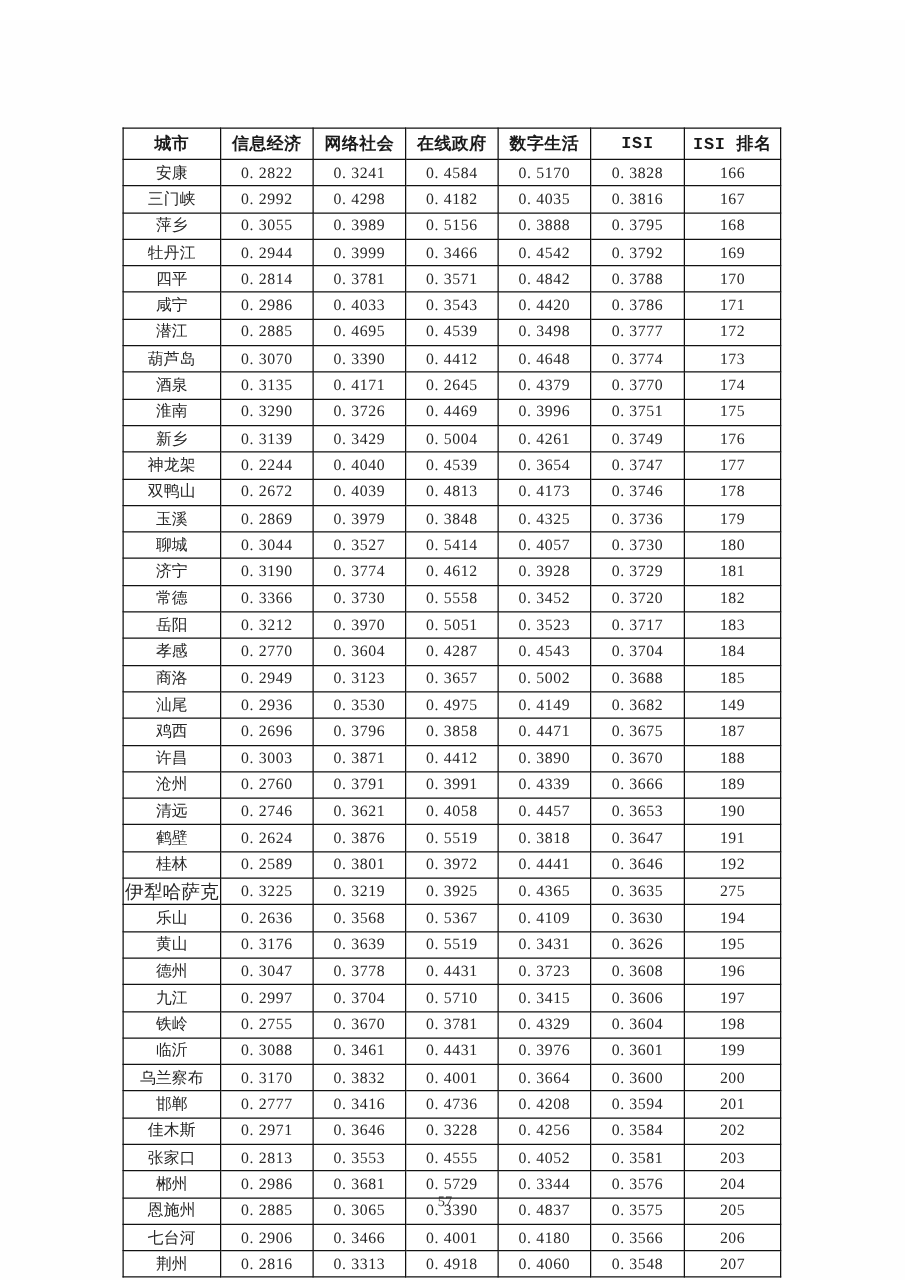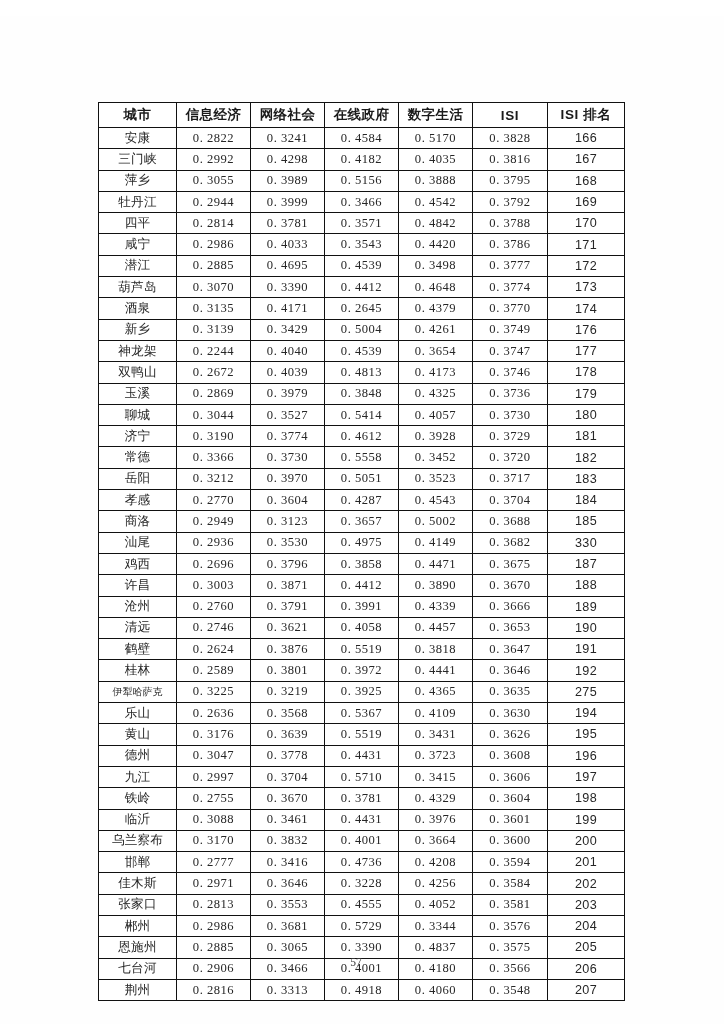--- a/index.html
+++ b/index.html
@@ -52,45 +52,45 @@
     white-space: nowrap;
     overflow: hidden;
   }
   table.isi-table th {
     height: 24px;
     font-size: 13.5px;
     font-weight: bold;
     letter-spacing: 0.4px;
   }
   table.isi-table th.h-isi {
-    font-family: Liberation Sans, sans-serif;
+    font-family: Liberation Mono, monospace;
     letter-spacing: 0.6px;
     margin-top: 21px;
   }
   table.isi-table td {
     height: 20.3px;
     font-size: 12.6px;
     font-weight: normal;
     color: #262626;
   }
   table.isi-table td.city {
     font-size: 12.6px;
     letter-spacing: 0.2px;
     text-align: center;
   }
   table.isi-table td.city.long {
-    font-size: 10px;
+    font-size: 15px;
     letter-spacing: 0;
   }
   table.isi-table td.num {
     font-family: "Liberation Serif", "DejaVu Serif", serif;
     letter-spacing: 0.5px;
   }
   table.isi-table td.rank {
-    font-family: Liberation Sans, sans-serif;
+    font-family: Liberation Serif, serif;
     letter-spacing: 0.4px;
   }
   .page-number {
     position: absolute;
     left: 0;
     top: 940px;
     width: 712px;
     text-align: center;
     font-size: 11.5px;
     color: #333333;
@@ -200,20 +200,29 @@
           <tr>
             <td class="city">酒泉</td>
             <td class="num">0. 3135</td>
             <td class="num">0. 4171</td>
             <td class="num">0. 2645</td>
             <td class="num">0. 4379</td>
             <td class="num">0. 3770</td>
             <td class="rank">174</td>
           </tr>
           <tr>
+            <td class="city">淮南</td>
+            <td class="num">0. 3290</td>
+            <td class="num">0. 3726</td>
+            <td class="num">0. 4469</td>
+            <td class="num">0. 3996</td>
+            <td class="num">0. 3751</td>
+            <td class="rank">175</td>
+          </tr>
+          <tr>
             <td class="city">新乡</td>
             <td class="num">0. 3139</td>
             <td class="num">0. 3429</td>
             <td class="num">0. 5004</td>
             <td class="num">0. 4261</td>
             <td class="num">0. 3749</td>
             <td class="rank">176</td>
           </tr>
           <tr>
             <td class="city">神龙架</td>
@@ -296,21 +305,21 @@
             <td class="num">0. 3688</td>
             <td class="rank">185</td>
           </tr>
           <tr>
             <td class="city">汕尾</td>
             <td class="num">0. 2936</td>
             <td class="num">0. 3530</td>
             <td class="num">0. 4975</td>
             <td class="num">0. 4149</td>
             <td class="num">0. 3682</td>
-            <td class="rank">330</td>
+            <td class="rank">149</td>
           </tr>
           <tr>
             <td class="city">鸡西</td>
             <td class="num">0. 2696</td>
             <td class="num">0. 3796</td>
             <td class="num">0. 3858</td>
             <td class="num">0. 4471</td>
             <td class="num">0. 3675</td>
             <td class="rank">187</td>
           </tr>

